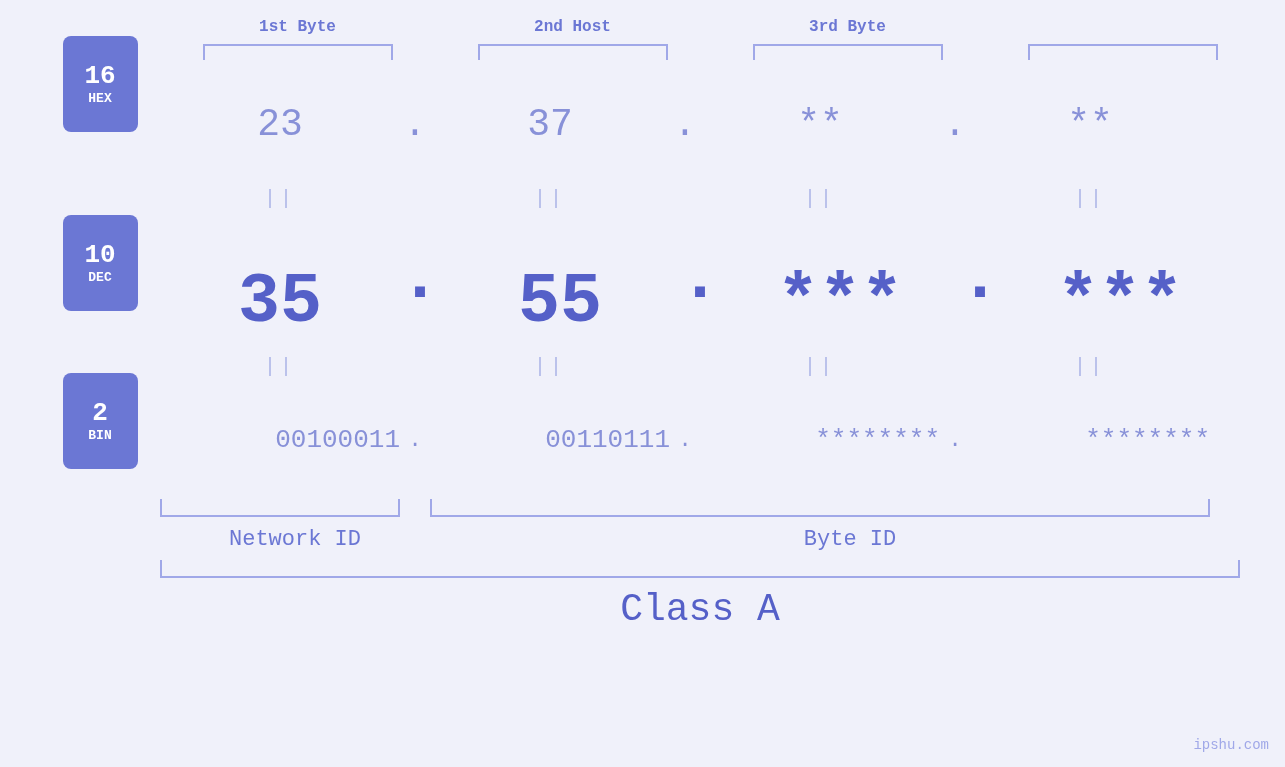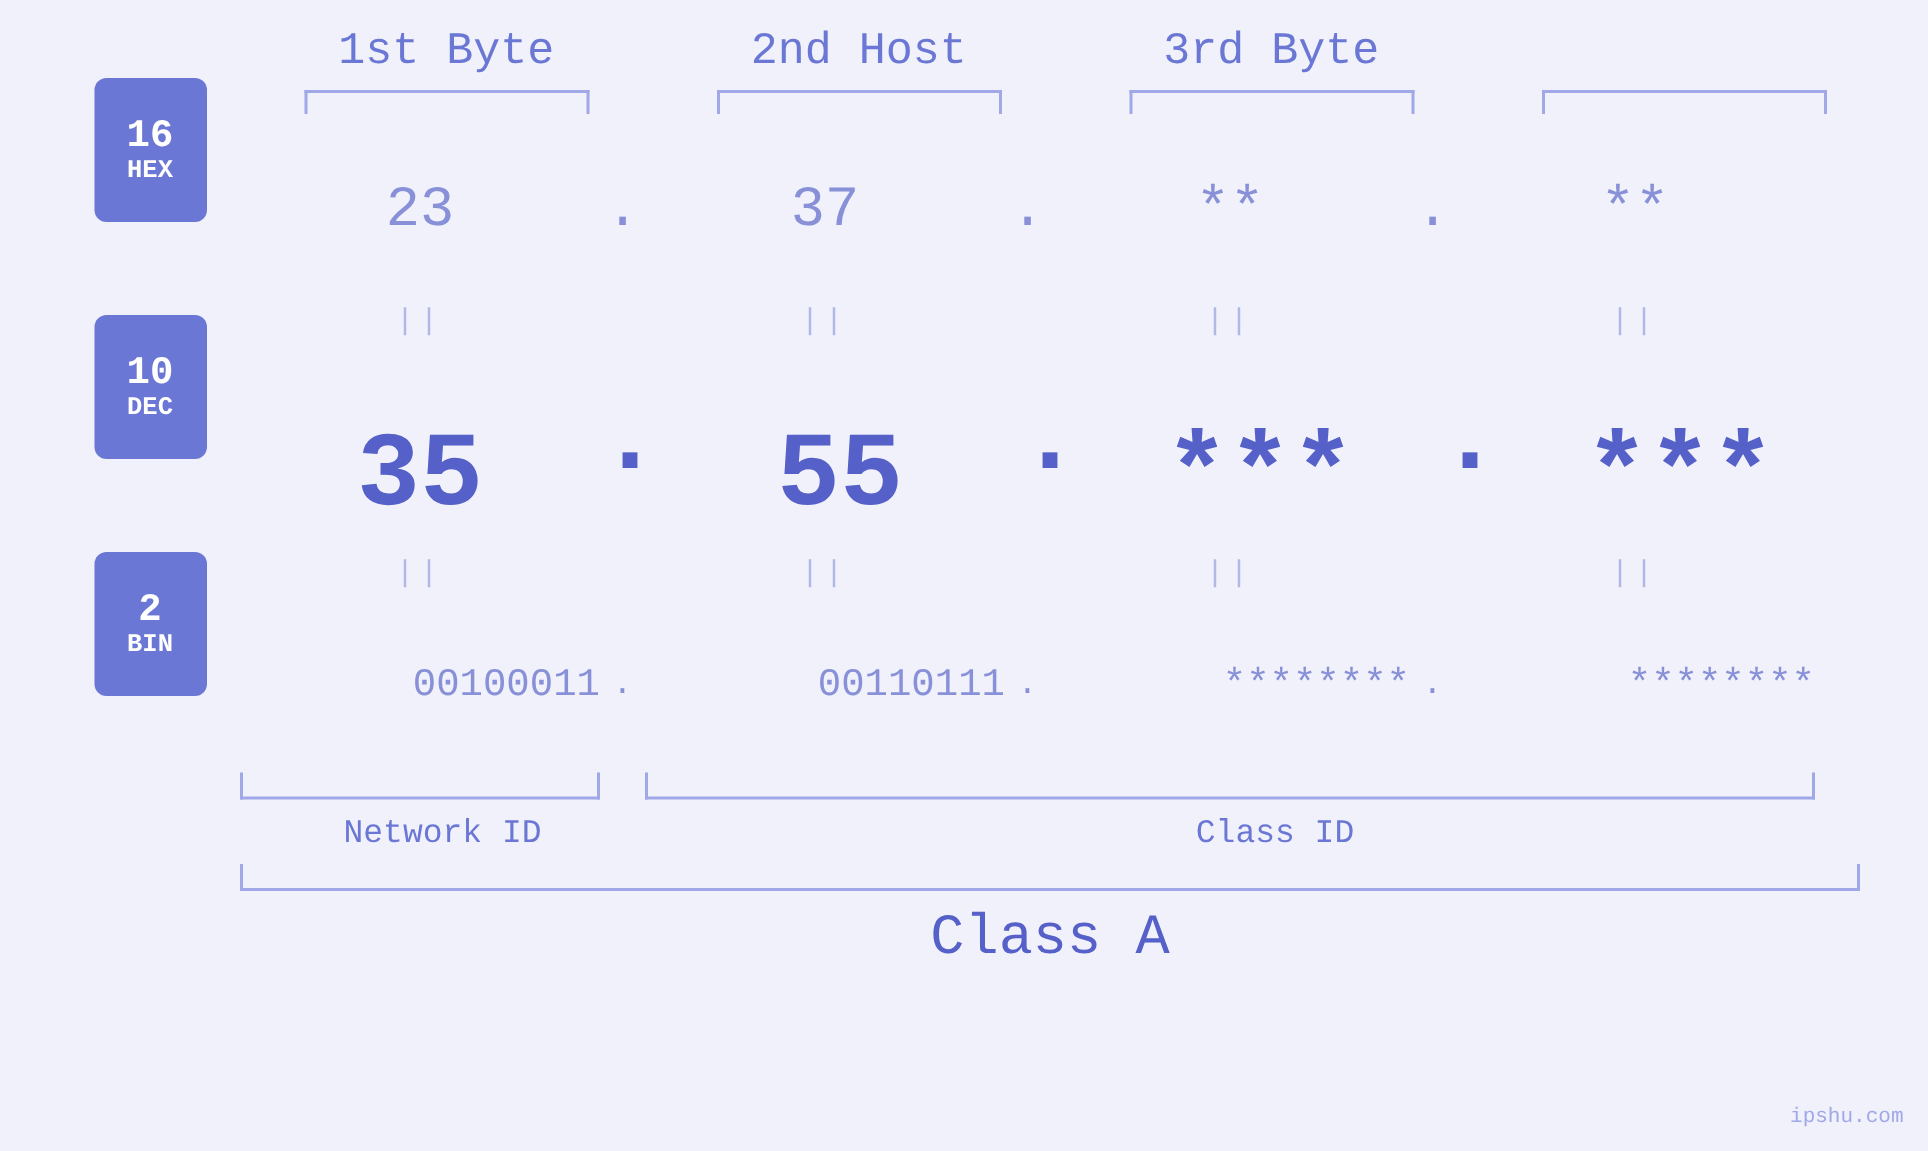--- a/index.html
+++ b/index.html
@@ -30,23 +30,23 @@
       padding-left: 160px;
     }
 
     .byte-col {
       width: 275px;
       text-align: center;
     }
 
     .byte-label {
       color: #6b77d4;
-      font-size: 30px;
-      font-family: 'Courier New', Courier, monospace;
-      font-weight: normal;
+      font-size: 16px;
+      font-family: 'Courier New', Courier, monospace;
+      font-weight: bold;
     }
 
     
     .brackets-row {
       display: flex;
       width: 100%;
       padding-left: 160px;
       margin-top: 4px;
       height: 24px;
     }
@@ -71,21 +71,21 @@
       margin-bottom: 80px;
     }
 
     .badge-number {
       font-size: 26px;
       font-weight: bold;
       line-height: 1;
     }
 
     .badge-label {
-      font-size: 17px;
+      font-size: 13px;
       font-weight: bold;
       margin-top: 2px;
     }
 
     
     .watermark {
       position: absolute;
       bottom: 14px;
       right: 16px;
       color: #a0a8e8;
@@ -183,20 +183,21 @@
       display: flex;
       align-items: center;
       justify-content: center;
     }
 
     .badge-wrapper-dec {
       height: 130px;
       display: flex;
       align-items: center;
       justify-content: center;
+      margin-top: 21px;
     }
 
     .right-data {
       flex: 1;
       display: flex;
       flex-direction: column;
     }
 
     .data-row {
       display: flex;
@@ -332,21 +333,21 @@
 
         <div style="width:780px;height:18px;border:2px solid #a0a8e8;border-top:none;"></div>
       </div>
 
       <div style="display:flex;align-items:center;margin-top:6px;">
         <div style="width:270px;text-align:center;">
           <span style="color:#6b77d4;font-size:22px;font-family:'Courier New',Courier,monospace;">Network ID</span>
         </div>
         <div style="width:30px"></div>
         <div style="width:780px;text-align:center;">
-          <span style="color:#6b77d4;font-size:22px;font-family:'Courier New',Courier,monospace;">Class ID</span>
+          <span style="color:#6b77d4;font-size:22px;font-family:'Courier New',Courier,monospace;">Byte ID</span>
         </div>
       </div>
 
       <div style="display:flex;align-items:flex-start;height:22px;margin-top:8px;">
         <div style="width:1080px;height:18px;border:2px solid #a0a8e8;border-top:none;"></div>
       </div>
 
       <div style="display:flex;justify-content:center;margin-top:6px;width:1080px;">
         <span style="color:#5560c8;font-size:38px;font-family:'Courier New',Courier,monospace;">Class A</span>
       </div>

